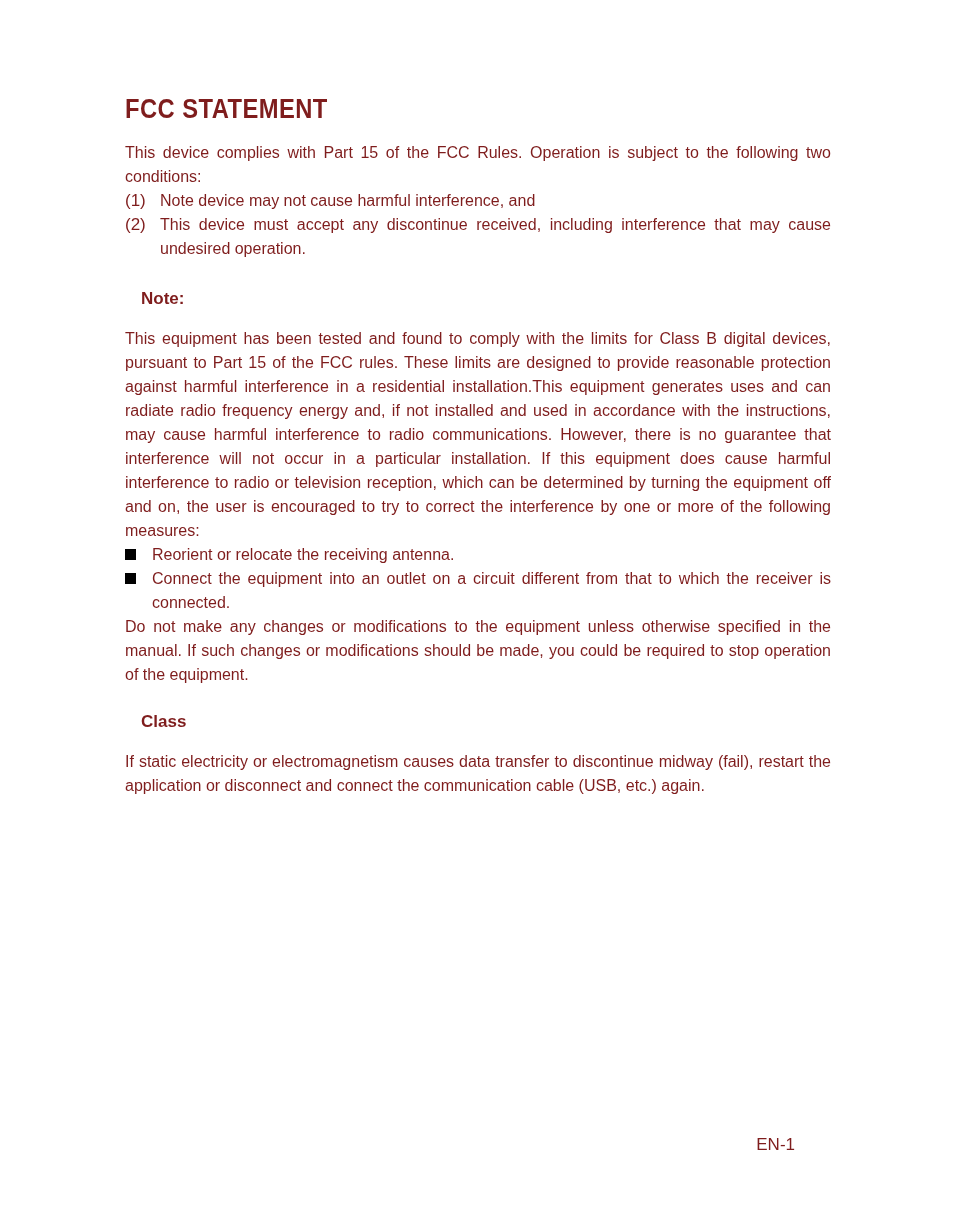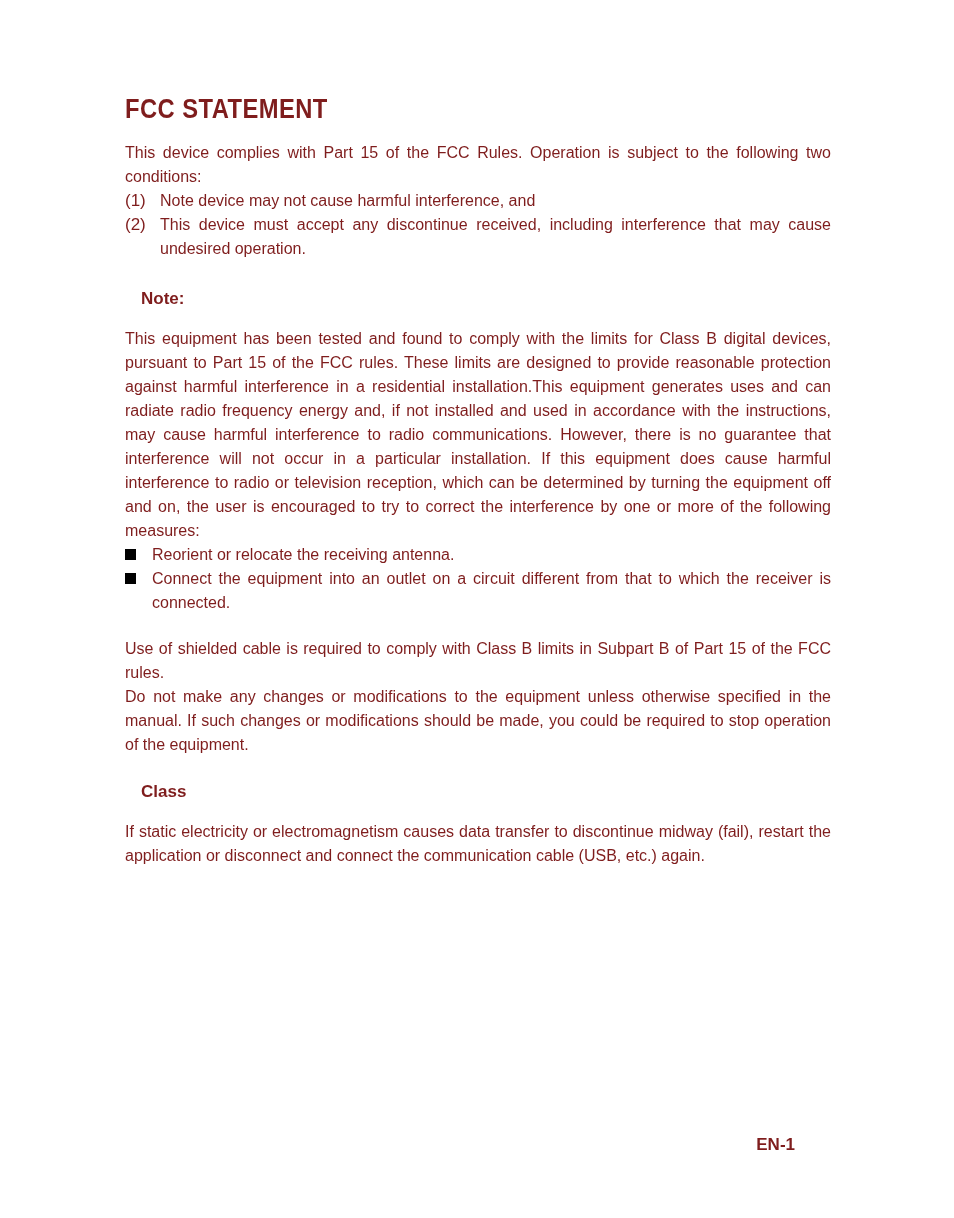--- a/index.html
+++ b/index.html
@@ -69,21 +69,21 @@
   }
   .bullet .txt { flex: 1; }
   .para-shielded { margin-top: 22px; }
   .notice-heading { margin-top: 23px; }
   .footer-page-number {
     position: absolute;
     top: 1133px;
     right: 103px;
     font-size: 17px;
     line-height: 24px;
-    font-weight: bold;
+    font-weight: normal;
   }
 </style>
 </head>
 <body>
 
 <div class="page">
 
   <h1 class="doc-title"><span class="title-inner">FCC STATEMENT</span></h1>
 
   <p class="body">This device complies with Part 15 of the FCC Rules. Operation is subject to the following two conditions:</p>
@@ -115,21 +115,20 @@
     <div class="bullet">
       <span class="mark">
           <i></i>
         </span>
       <span class="txt body">Connect the equipment into an outlet on a circuit different from that to which the receiver is connected.</span>
     </div>
 
 
   </div>
 
-  <p class="body para-shielded">Use of shielded cable is required to comply with Class B limits in Subpart B of Part 15 of the FCC rules.</p>
 
   <p class="body">Do not make any changes or modifications to the equipment unless otherwise specified in the manual. If such changes or modifications should be made, you could be required to stop operation of the equipment.</p>
 
   <p class="heading notice-heading">Class</p>
 
   <p class="body">If static electricity or electromagnetism causes data transfer to discontinue midway (fail), restart the application or disconnect and connect the communication cable (USB, etc.) again.</p>
 
   <div class="footer-page-number">EN-1</div>
 
 </div>

